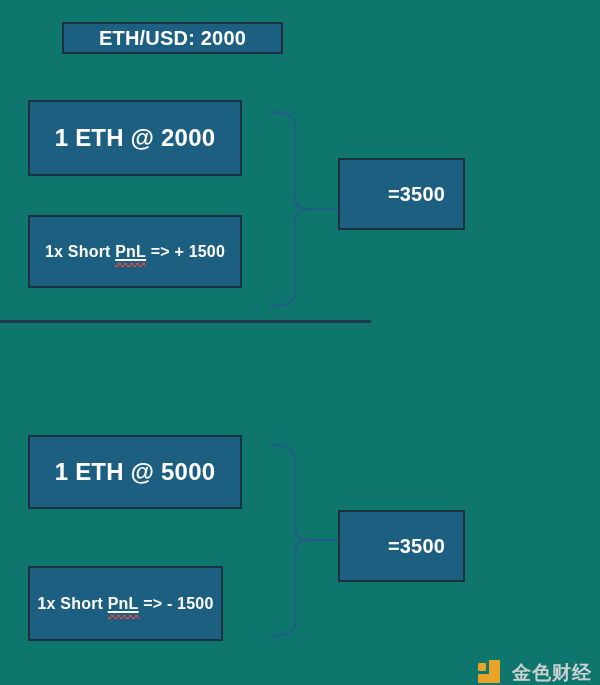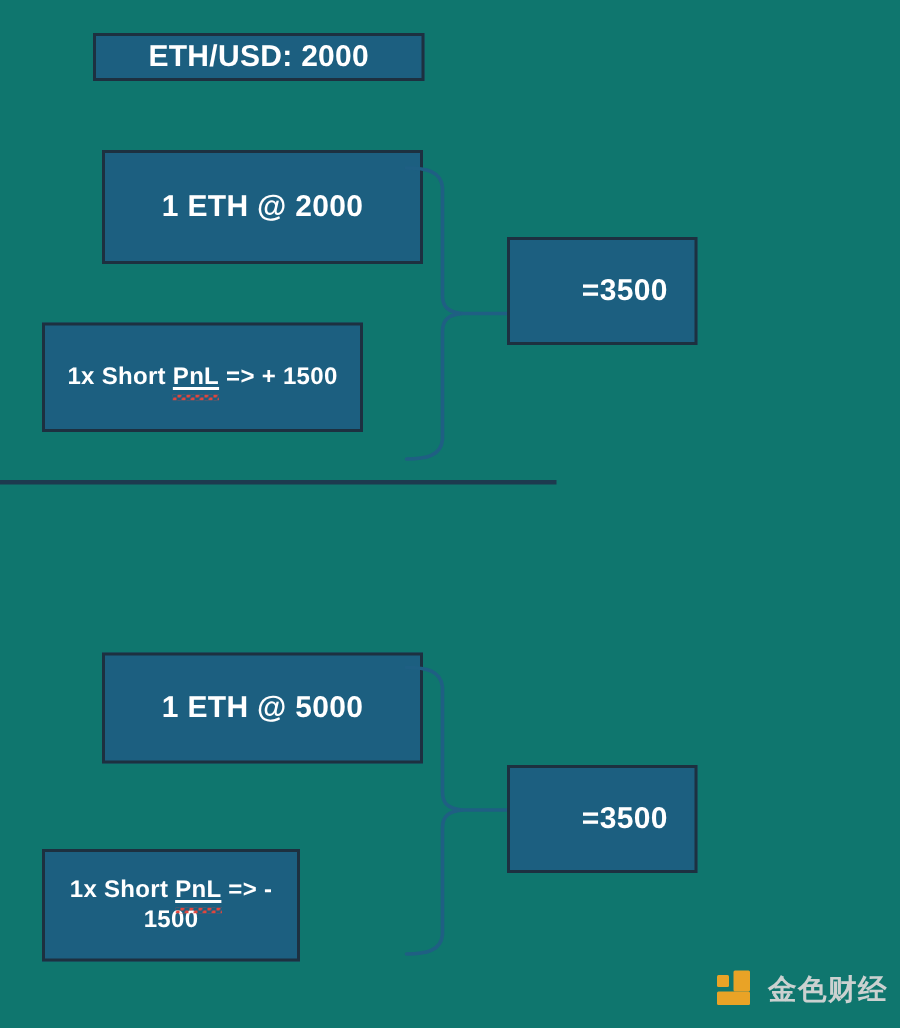--- a/index.html
+++ b/index.html
@@ -34,23 +34,22 @@
     letter-spacing: 0.2px;
     padding: 2px 6px;
     -webkit-font-smoothing: antialiased;
   }
 
   .header-box {
     font-size: 20px;
     font-weight: 700;
   }
   .asset-box {
-    font-size: 20px;
+    font-size: 24px;
     font-weight: 700;
-    margin-left: 40px;
   }
   .pnl-box {
     font-size: 16px;
     font-weight: 700;
   }
   .result-box {
     font-size: 20px;
     font-weight: 700;
     padding-left: 36px;
   }
@@ -89,20 +88,21 @@
     overflow: visible;
   }
 
   
   .watermark {
     position: absolute;
     display: flex;
     align-items: flex-start;
     gap: 8px;
     opacity: 0.95;
+    margin-top: 13px;
   }
   .wm-logo {
     width: 26px;
     height: 26px;
     position: relative;
     flex: none;
   }
   .wm-logo i {
     position: absolute;
     display: block;
@@ -138,21 +138,21 @@
     <path d="M40,104 L72,104" fill="none" stroke="#1f5f83" stroke-width="2.4" stroke-linecap="round"></path>
   </svg>
 
   <div class="box result-box" style="left:338px; top:158px; width:127px; height:72px;">=3500</div>
 
   <div class="divider" style="left:0px; top:320px; width:371px; height:3px;"></div>
 
 
   <div class="box asset-box" style="left:28px; top:435px; width:214px; height:74px;">1 ETH @ 5000</div>
 
-  <div class="box pnl-box" style="left:28px; top:566px; width:172px; height:75px;">
+  <div class="box pnl-box" style="left:28px; top:566px; width:195px; height:75px;">
     <span><span>1x Short </span><span class="squiggle">PnL</span><span> =&gt; - 1500</span></span>
   </div>
 
   <svg class="brace" style="left:268px; top:438px;" width="76" height="202" viewBox="0 0 76 202">
     <path d="M3,7 C16,7 26,9 27,20 L27,90 C27,98 31,101 40,102 C31,103 27,106 27,114 L27,185 C26,196 16,198 3,198" fill="none" stroke="#1f5f83" stroke-width="2.4" stroke-linecap="round" stroke-linejoin="round"></path>
     <path d="M40,102 L72,102" fill="none" stroke="#1f5f83" stroke-width="2.4" stroke-linecap="round"></path>
   </svg>
 
   <div class="box result-box" style="left:338px; top:510px; width:127px; height:72px;">=3500</div>
 

